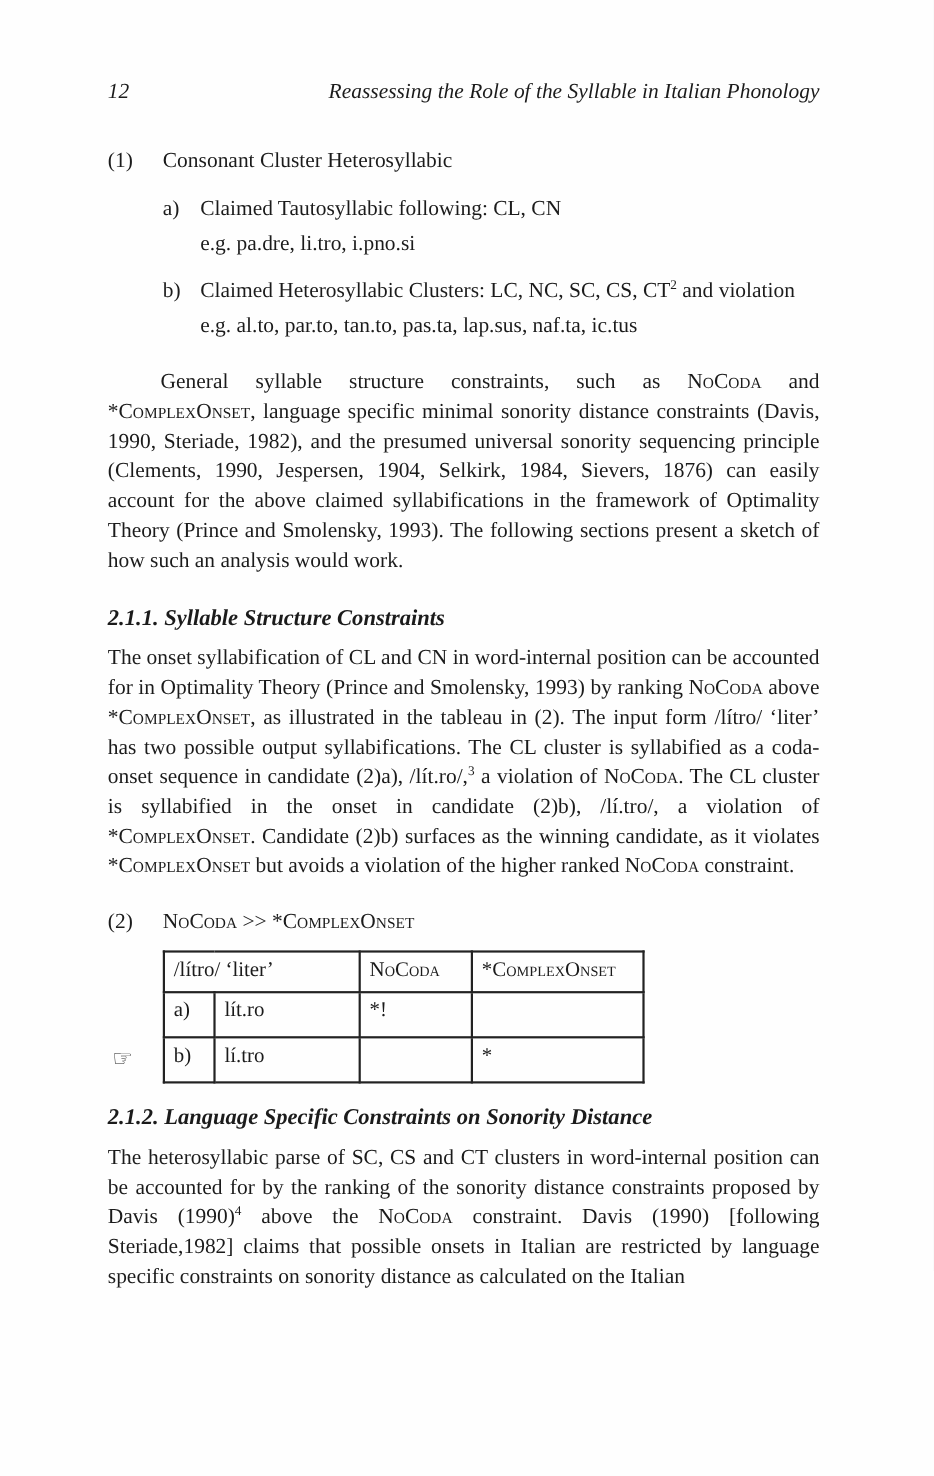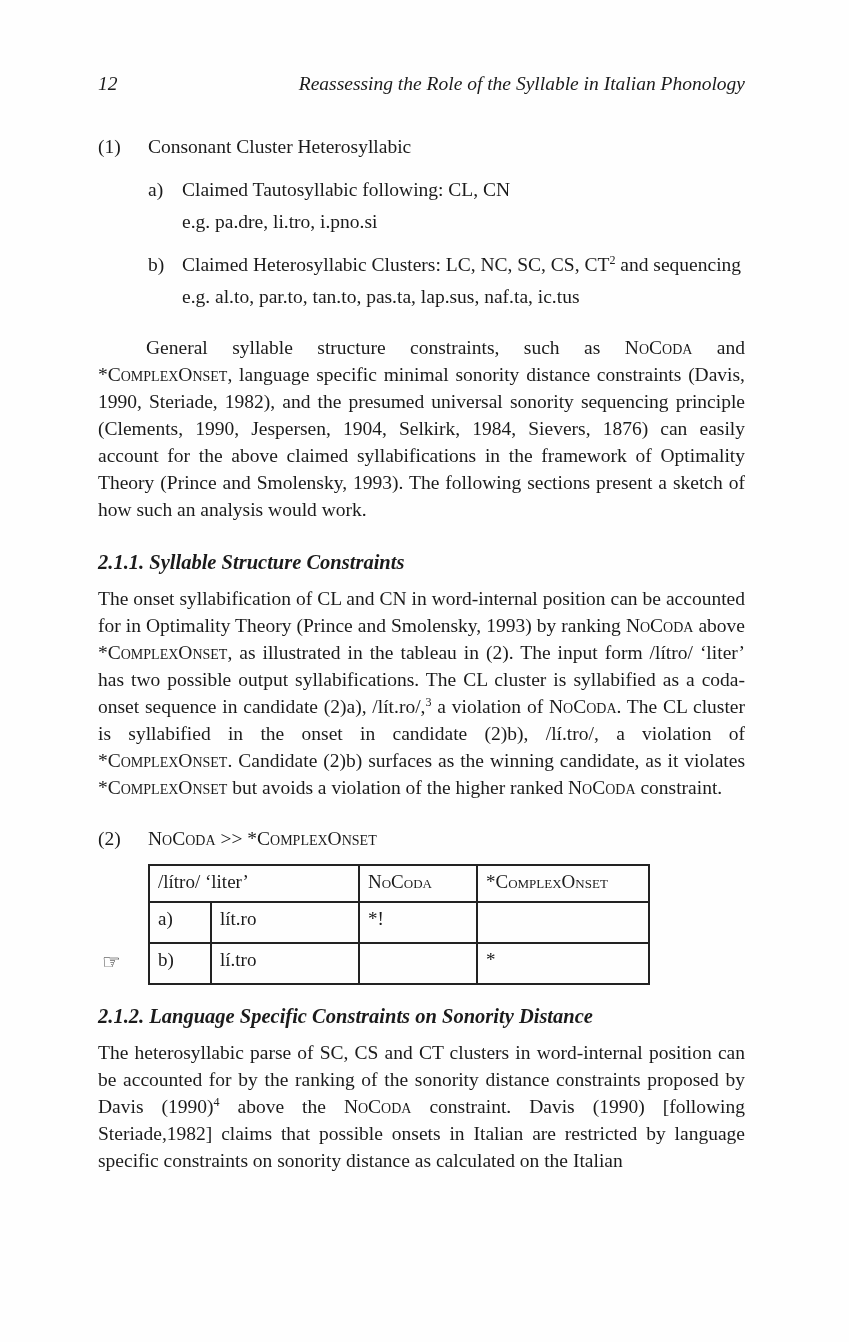--- a/index.html
+++ b/index.html
@@ -39,21 +39,21 @@
     margin:26px 0 9px 0;
   }
   .example2 { margin-top:24px; margin-bottom:12px; }
   .tableau-wrap { position:relative; margin:2px 0 14px 50px; }
   .tableau { border-collapse:collapse; table-layout:fixed; }
   .tableau th, .tableau td {
     border:2px solid #222;
     font-weight:normal;
     text-align:left;
     vertical-align:top;
-    padding:3px 20px 2px 8px;
+    padding:3px 4px 2px 8px;
     font-size:19px;
     line-height:26px;
   }
   .tableau .col-letter { width:32px; }
   .tableau .col-cand   { width:118px; }
   .tableau .col-c1     { width:88px; }
   .tableau .col-c2     { width:142px; }
   .tableau tr.hdr th   { height:30px; }
   .tableau tr.cand-row td { height:34px; }
   .pointer {
@@ -80,21 +80,21 @@
   </div>
 
   <div class="sub-item">
     <span class="letter">a)</span>
     <span><span>Claimed Tautosyllabic following: CL, CN</span></span>
   </div>
   <div class="sub-example"><span>e.g. </span><span class="run-i">pa.dre, li.tro, i.pno.si</span></div>
 
   <div class="sub-item">
     <span class="letter">b)</span>
-    <span><span>Claimed Heterosyllabic Clusters: LC, NC, SC, CS, CT</span><sup>2</sup><span> and sequencing</span></span>
+    <span><span>Claimed Heterosyllabic Clusters: LC, NC, SC, CS, CT</span><sup>2</sup><span> and violation</span></span>
   </div>
   <div class="sub-example"><span>e.g. </span><span class="run-i">al.to, par.to, tan.to, pas.ta, lap.sus, naf.ta, ic.tus</span></div>
 
   <p class="para indent para-block" style="margin-top:24px;"><span>General syllable structure constraints, such as </span><span class="run-sc">NoCoda</span><span> and </span><span class="run-sc">*ComplexOnset</span><span>, language specific </span><span class="run-i">minimal sonority distance</span><span> constraints (Davis, 1990, Steriade, 1982), and the presumed universal </span><span class="run-i">sonority sequencing principle</span><span> (Clements, 1990, Jespersen, 1904, Selkirk, 1984, Sievers, 1876) can easily account for the above claimed syllabifications in the framework of Optimality Theory (Prince and Smolensky, 1993). The following sections present a sketch of how such an analysis would work.</span></p>
 
   <h3 class="section-heading">2.1.1. Syllable Structure Constraints</h3>
   <p class="para para-block"><span>The onset syllabification of CL and CN in word-internal position can be accounted for in Optimality Theory (Prince and Smolensky, 1993) by ranking </span><span class="run-sc">NoCoda</span><span> above </span><span class="run-sc">*ComplexOnset</span><span>, as illustrated in the tableau in (2). The input form /lítro/ ‘liter’ has two possible output syllabifications. The CL cluster is syllabified as a coda-onset sequence in candidate (2)a), /lít.ro/,</span><sup>3</sup><span> a violation of </span><span class="run-sc">NoCoda</span><span>. The CL cluster is syllabified in the onset in candidate (2)b), /lí.tro/, a violation of </span><span class="run-sc">*ComplexOnset</span><span>. Candidate (2)b) surfaces as the winning candidate, as it violates </span><span class="run-sc">*ComplexOnset</span><span> but avoids a violation of the higher ranked </span><span class="run-sc">NoCoda</span><span> constraint.</span></p>
 
   <div class="numbered example2">
     <span class="num">(2)</span>

